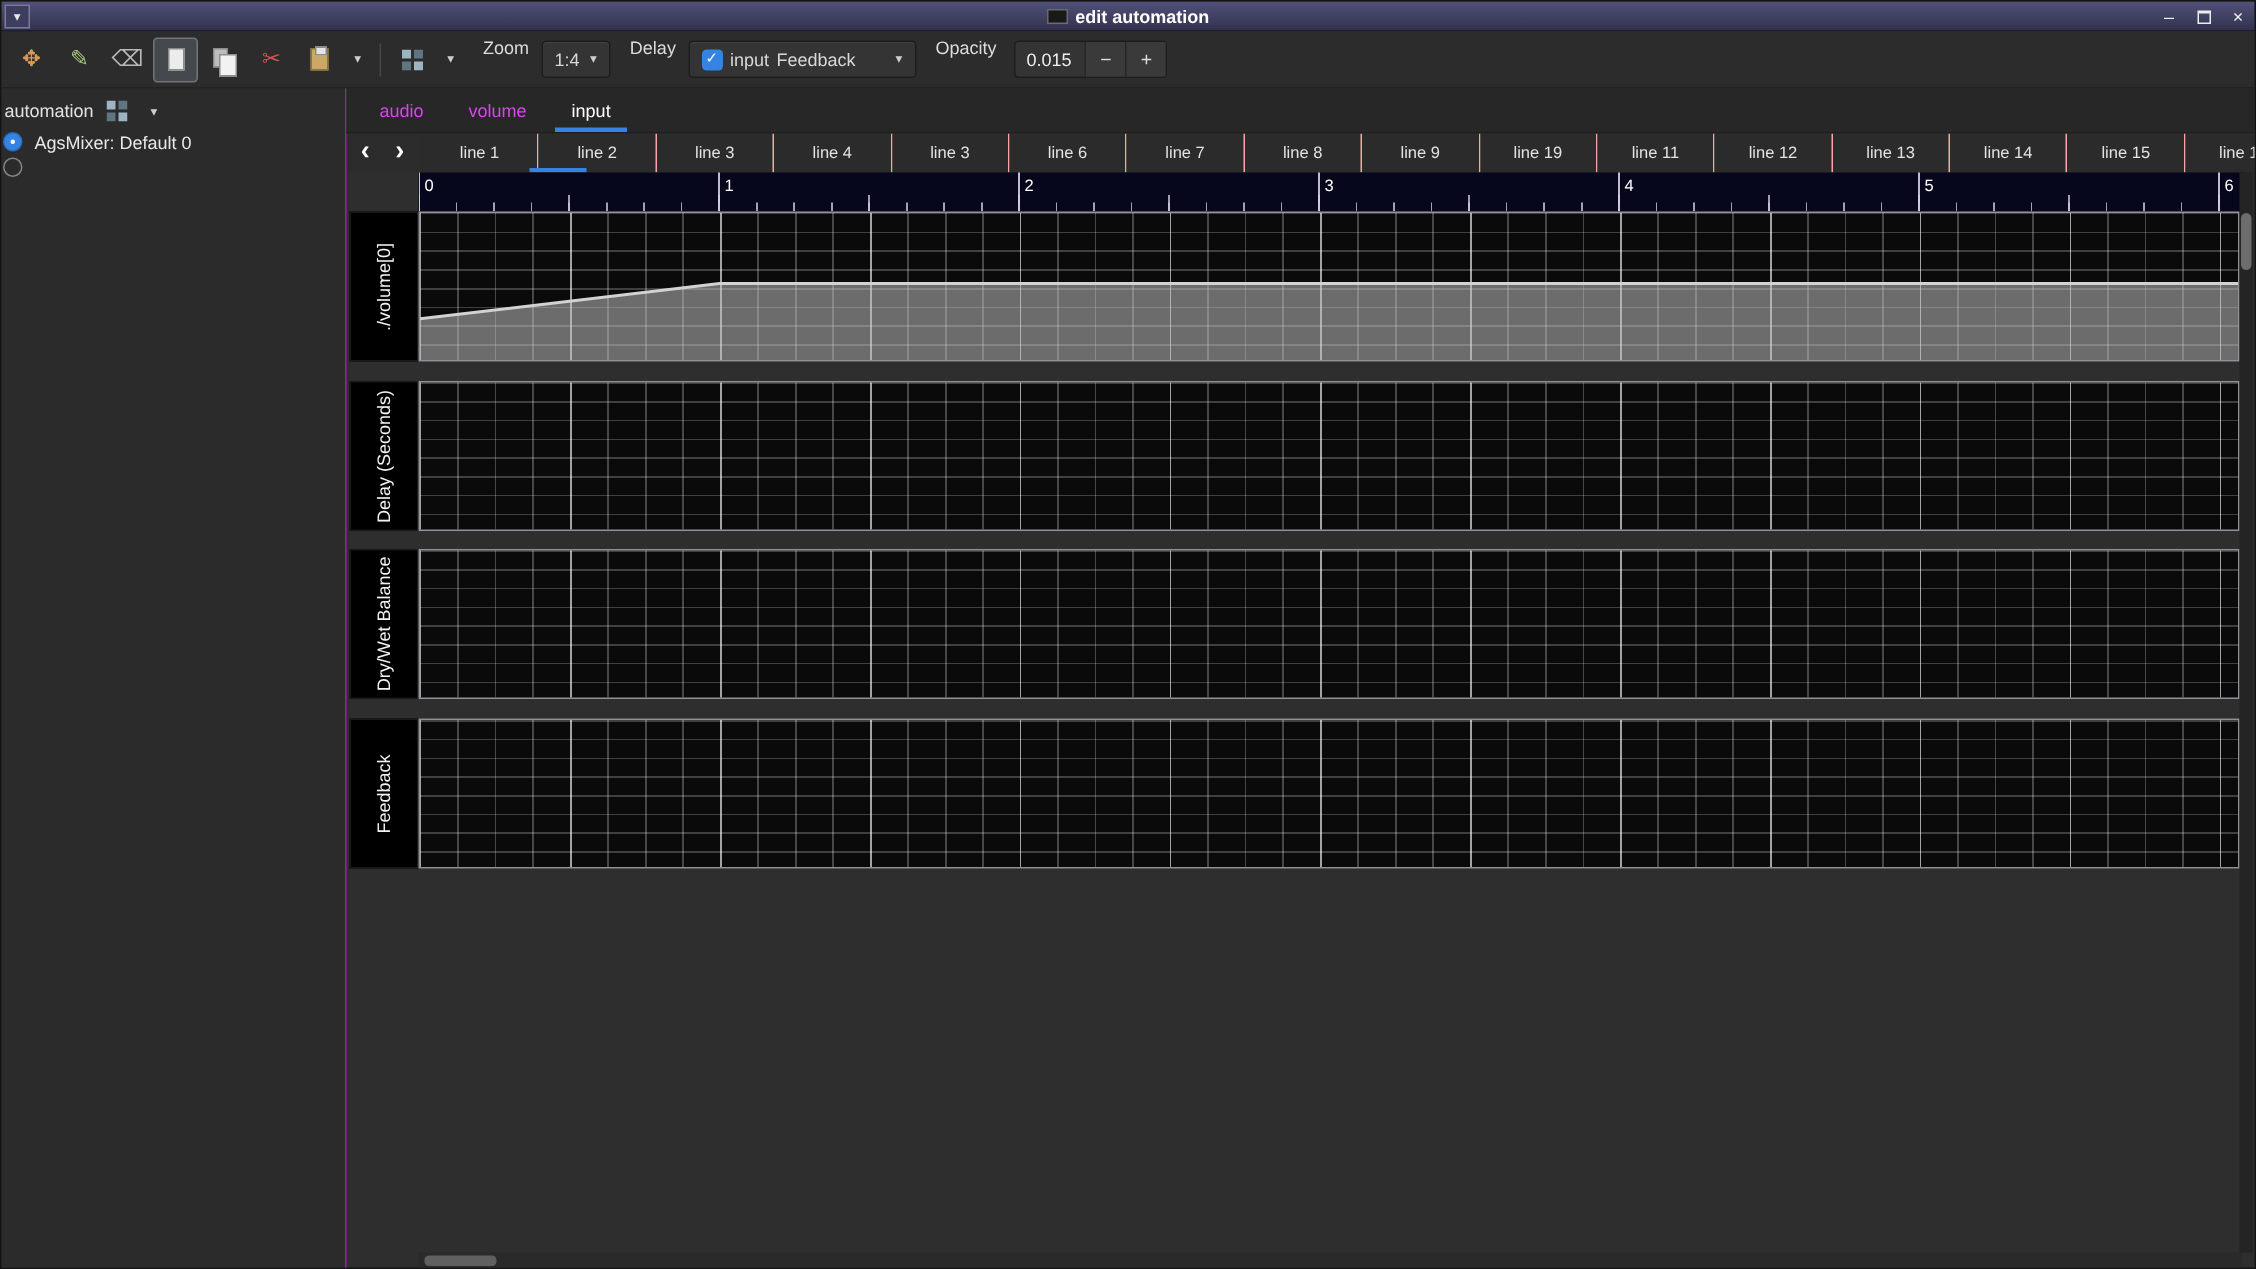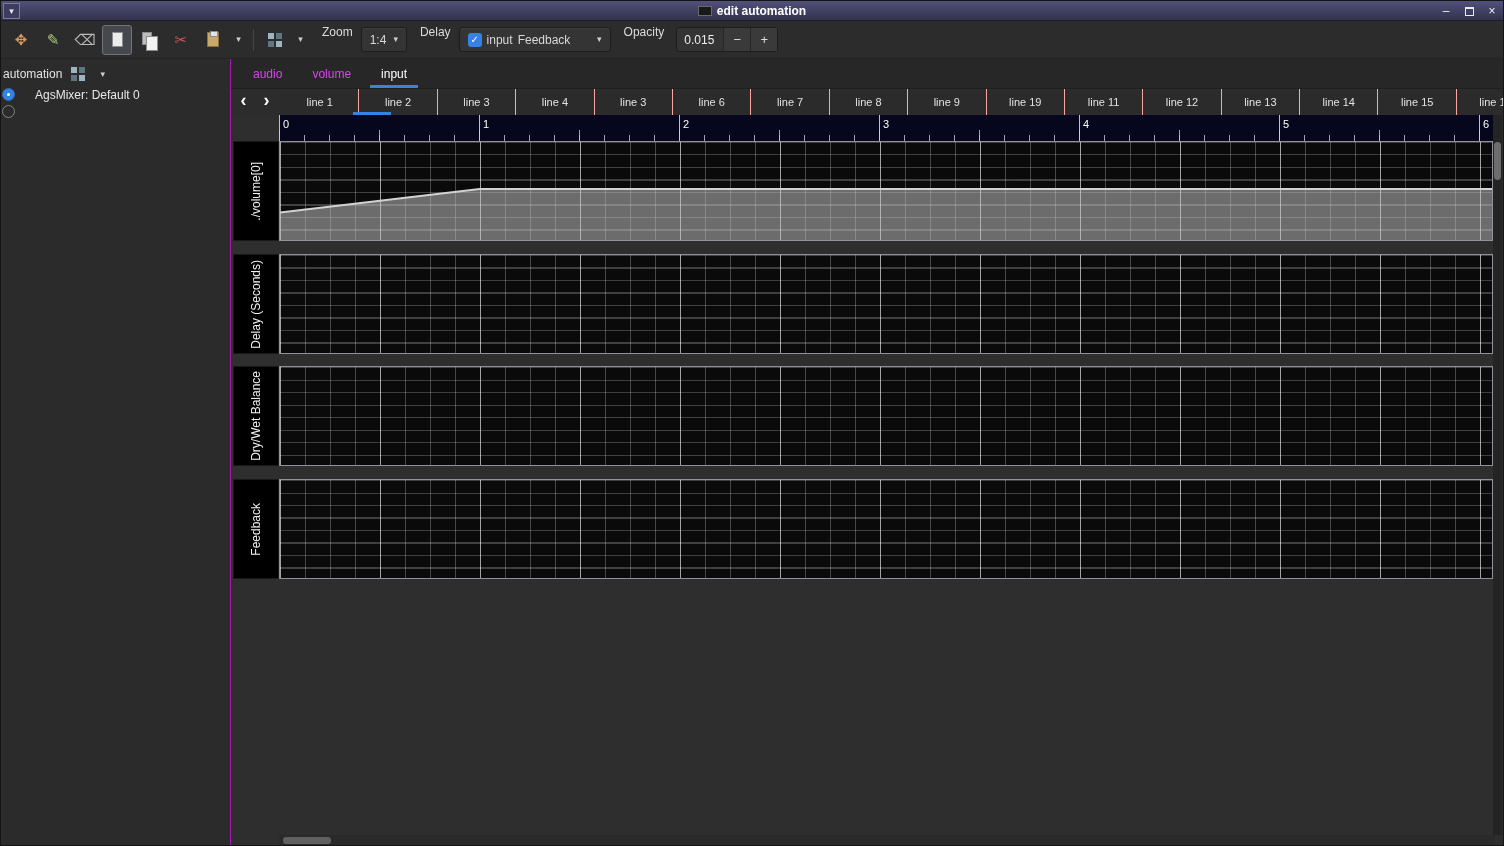--- a/index.html
+++ b/index.html
@@ -48,21 +48,21 @@
        display:flex;align-items:center;justify-content:center;flex:none}
   .spin{display:flex;align-items:stretch;border:1px solid #1d1d1d;border-radius:3px;height:25px;background:#343434;margin-left:4px}
   .spin-val{width:46px;padding:0 7px;display:flex;align-items:center;font-size:12px;color:#eee}
   .spin-btn{width:27px;border:none;border-left:1px solid #262626;background:#3a3a3a;color:#ddd;font-size:13px}
 
   
   .sidebar{position:absolute;left:0;top:58px;width:230px;height:788px;background:#2b2b2b;border-right:1px solid #a21caf}
   .side-head{display:flex;align-items:center;gap:9px;padding:8px 2px 5px 2px}
   .side-title{font-size:12px;color:#e2e2e2}
   .side-arrow{background:none;border:none;color:#ccc;margin-left:6px;display:flex;align-items:center}
-  .radio-row{display:flex;align-items:center;gap:20px;padding:1px 1px;height:17px}
+  .radio-row{display:flex;align-items:center;gap:8px;padding:1px 1px;height:17px}
   .radio{width:13px;height:13px;border-radius:50%;border:1px solid #858585;background:#2b2b2b;position:relative;flex:none}
   .radio.checked{background:#3584e4;border-color:#2a6cbf}
   .radio.checked::after{content:"";position:absolute;left:4px;top:4px;width:3px;height:3px;border-radius:50%;background:#fff}
   .radio-label{font-size:12px;color:#e8e8e8;white-space:nowrap}
 
   
   .tabs{position:absolute;left:230px;top:58px;width:1274px;height:30px;background:#272727;
         border-bottom:1px solid #1e1e1e;display:flex;padding-left:7px}
   .tab{padding:0 15px;display:flex;align-items:center;font-size:12px;color:#d946ef;position:relative}
   .tab.active{color:#fff}

